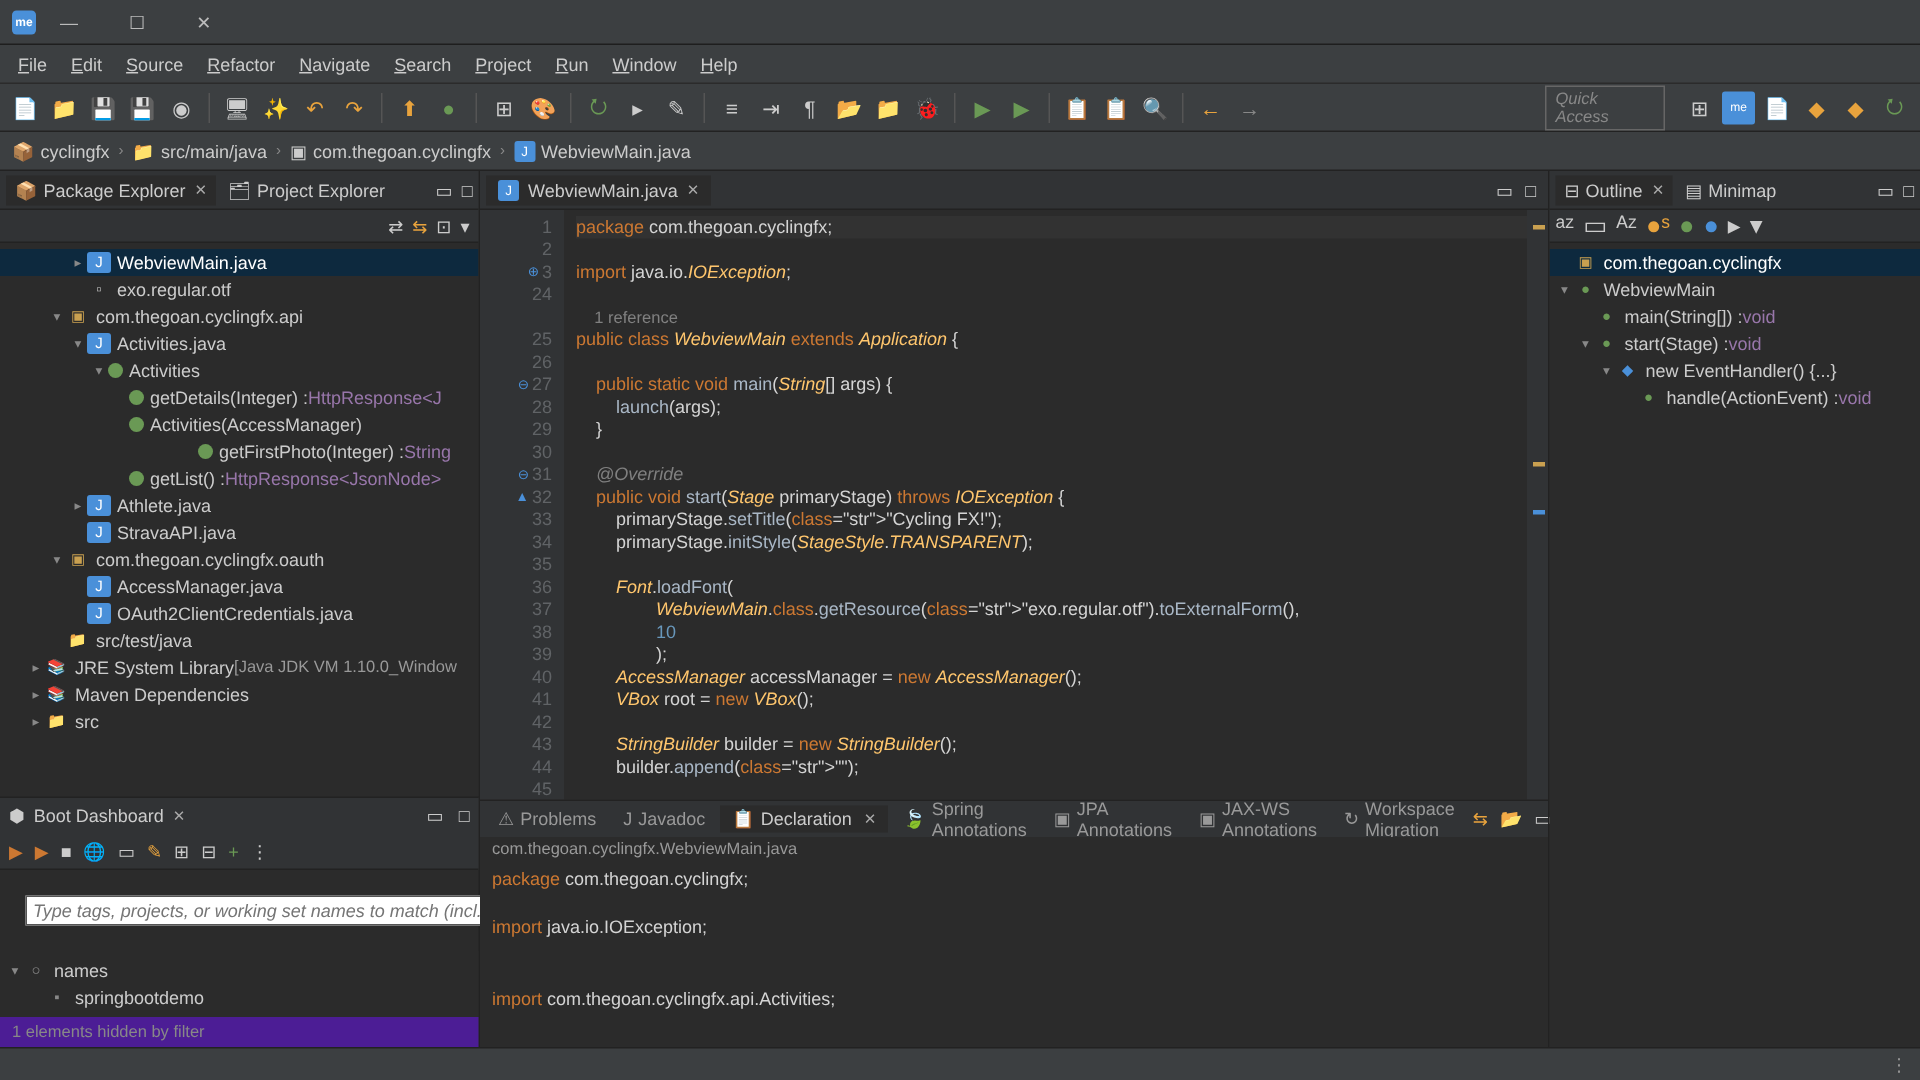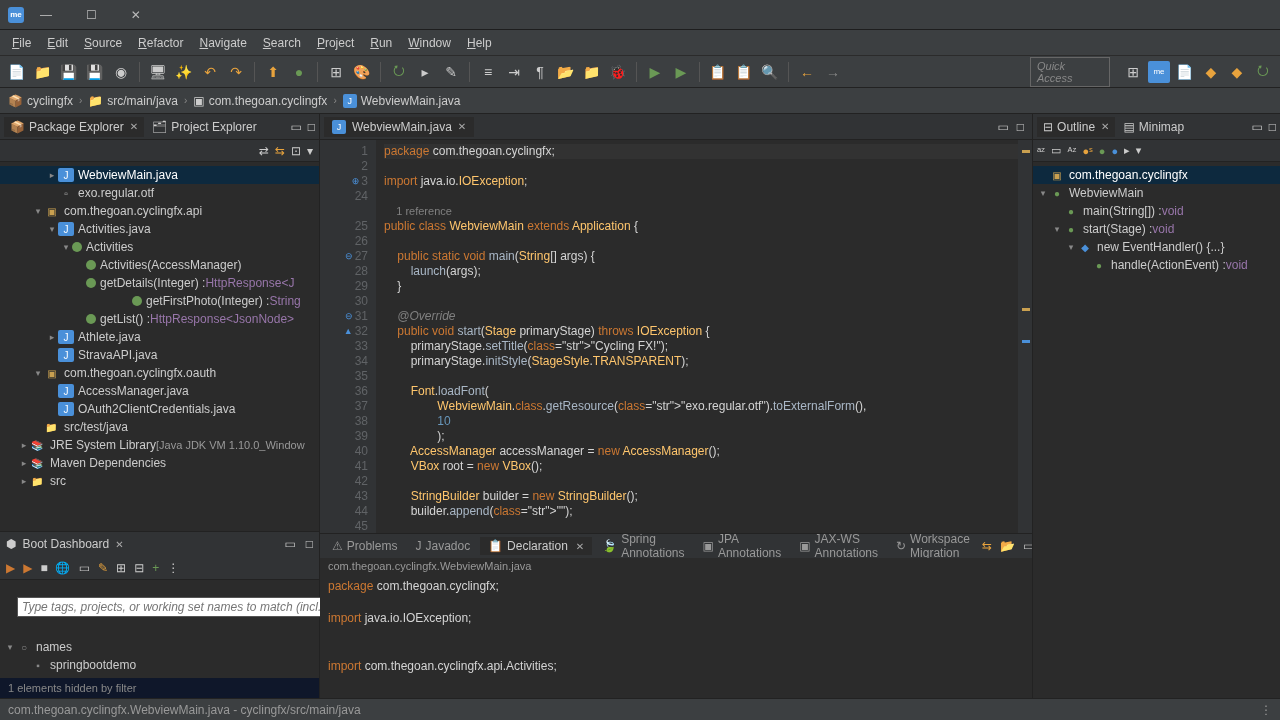--- a/index.html
+++ b/index.html
@@ -53,41 +53,41 @@
 .editor-tabs .spacer { flex:1;}
 .editor-tabs .ed-btn { color:#ccc; cursor:pointer; padding:0 4px;}
 .editor { flex:1; display:flex; background:#2b2b2b; overflow:hidden; font-family:Consolas,monospace; position:relative;}
 .gutter { width:56px; background:#313335; color:#606366; text-align:right; padding:4px 8px 4px 0; line-height:15px; font-size:11px;}
 .gutter .gl { height:15px; display:flex; justify-content:flex-end; align-items:center; gap:2px;}
 .gutter .marker { color:#4a90d9; font-size:9px;}
 .code { flex:1; padding:4px 0 4px 8px; line-height:15px; font-size:12px; white-space:pre; overflow:hidden;}
 .code .line { height:15px;}
 .code .line.hl { background:#323232;}
 .kw { color:#cc7832;}
-.type { color:#ffc66d;}
+.type { color:#ffc66d;font-style:italic;}
 .cls { color:#a9b7c6;}
 .ann { color:#808080; font-style:italic;}
 .num { color:#6897bb;}
 .ref { color:#808080; font-size:11px;}
 .overview { width:14px; background:#313335; position:relative;}
 .overview .mark { position:absolute; right:2px; width:8px; height:3px;}
 .bottom-panel { height:165px; border-top:1px solid #222; display:flex; flex-direction:column;}
 .bottom-tabs { height:24px; background:#313335; display:flex; align-items:center; padding:0 4px; gap:2px;}
 .bottom-tab { padding:2px 8px; color:#999; display:flex; align-items:center; gap:4px; cursor:pointer;}
 .bottom-tab.active { background:#2b2b2b; color:#ccc;}
 .bottom-tabs .spacer { flex:1;}
 .decl-path { padding:2px 8px; color:#999; font-size:11px; background:#2b2b2b;}
 .decl-code { flex:1; background:#2b2b2b; padding:4px 8px; font-family:Consolas,monospace; font-size:12px; line-height:16px;}
 .right-col { width:248px; border-left:1px solid #222; display:flex; flex-direction:column;}
 .outline-toolbar { height:22px; background:#313335; display:flex; align-items:center; padding:0 4px; gap:6px; border-bottom:1px solid #222;}
-.outline-toolbar span { color:#ccc; font-size:11px; cursor:pointer;}
+.outline-toolbar span { color:#ccc; font-size:17px; cursor:pointer;}
 .outline-tree { flex:1; background:#2b2b2b; padding:4px 0; overflow:auto;}
 .statusbar { height:22px; background:#3c3f41; display:flex; align-items:center; padding:0 8px; color:#999; font-size:11px; border-top:1px solid #222;}
 .statusbar .spacer {flex:1;}
-.hidden-filter { padding:4px 8px; color:#888; font-size:11px; background:#0f172a;}
+.hidden-filter { padding:4px 8px; color:#888; font-size:11px; background:#4c1d95;}
 </style>
 </head>
 <body>
 
 <div class="titlebar">
   <div class="app-icon">me</div>
   <div class="win-controls">
     <span>—</span>
     <span>☐</span>
     <span>✕</span>
@@ -223,27 +223,27 @@
           <span>Activities.java</span>
         </div>
         <div class="tree-row" style="padding-left: 60px;">
           <span class="arrow">▾</span>
           <span class="icon green-dot"></span>
           <span>Activities</span>
         </div>
         <div class="tree-row" style="padding-left: 74px;">
           <span class="arrow"></span>
           <span class="icon green-dot"></span>
-          <span>Activities(AccessManager)</span>
-        </div>
-        <div class="tree-row" style="padding-left: 74px;">
-          <span class="arrow"></span>
-          <span class="icon green-dot"></span>
           <span>getDetails(Integer) : </span>
           <span class="ret-str">HttpResponse&lt;J</span>
+        </div>
+        <div class="tree-row" style="padding-left: 74px;">
+          <span class="arrow"></span>
+          <span class="icon green-dot"></span>
+          <span>Activities(AccessManager)</span>
         </div>
         <div class="tree-row" style="padding-left: 74px; margin-left: 46px;">
           <span class="arrow"></span>
           <span class="icon green-dot"></span>
           <span>getFirstPhoto(Integer) : </span>
           <span class="ret-str">String</span>
         </div>
         <div class="tree-row" style="padding-left: 74px;">
           <span class="arrow"></span>
           <span class="icon green-dot"></span>
@@ -545,16 +545,15 @@
           <span class="arrow"></span>
           <span class="icon method" style="color: rgb(106, 153, 85);">●</span>
           <span>handle(ActionEvent) : </span>
           <span class="ret-str">void</span>
         </div>
       </div>
   </div>
 </div>
 
 <div class="statusbar">
-  <span>com.thegoan.cyclingfx.WebviewMain.java - cyclingfx/src/main/java</span>
   <div class="spacer"></div>
   <span>⋮</span>
 </div>
 
 </body></html>

